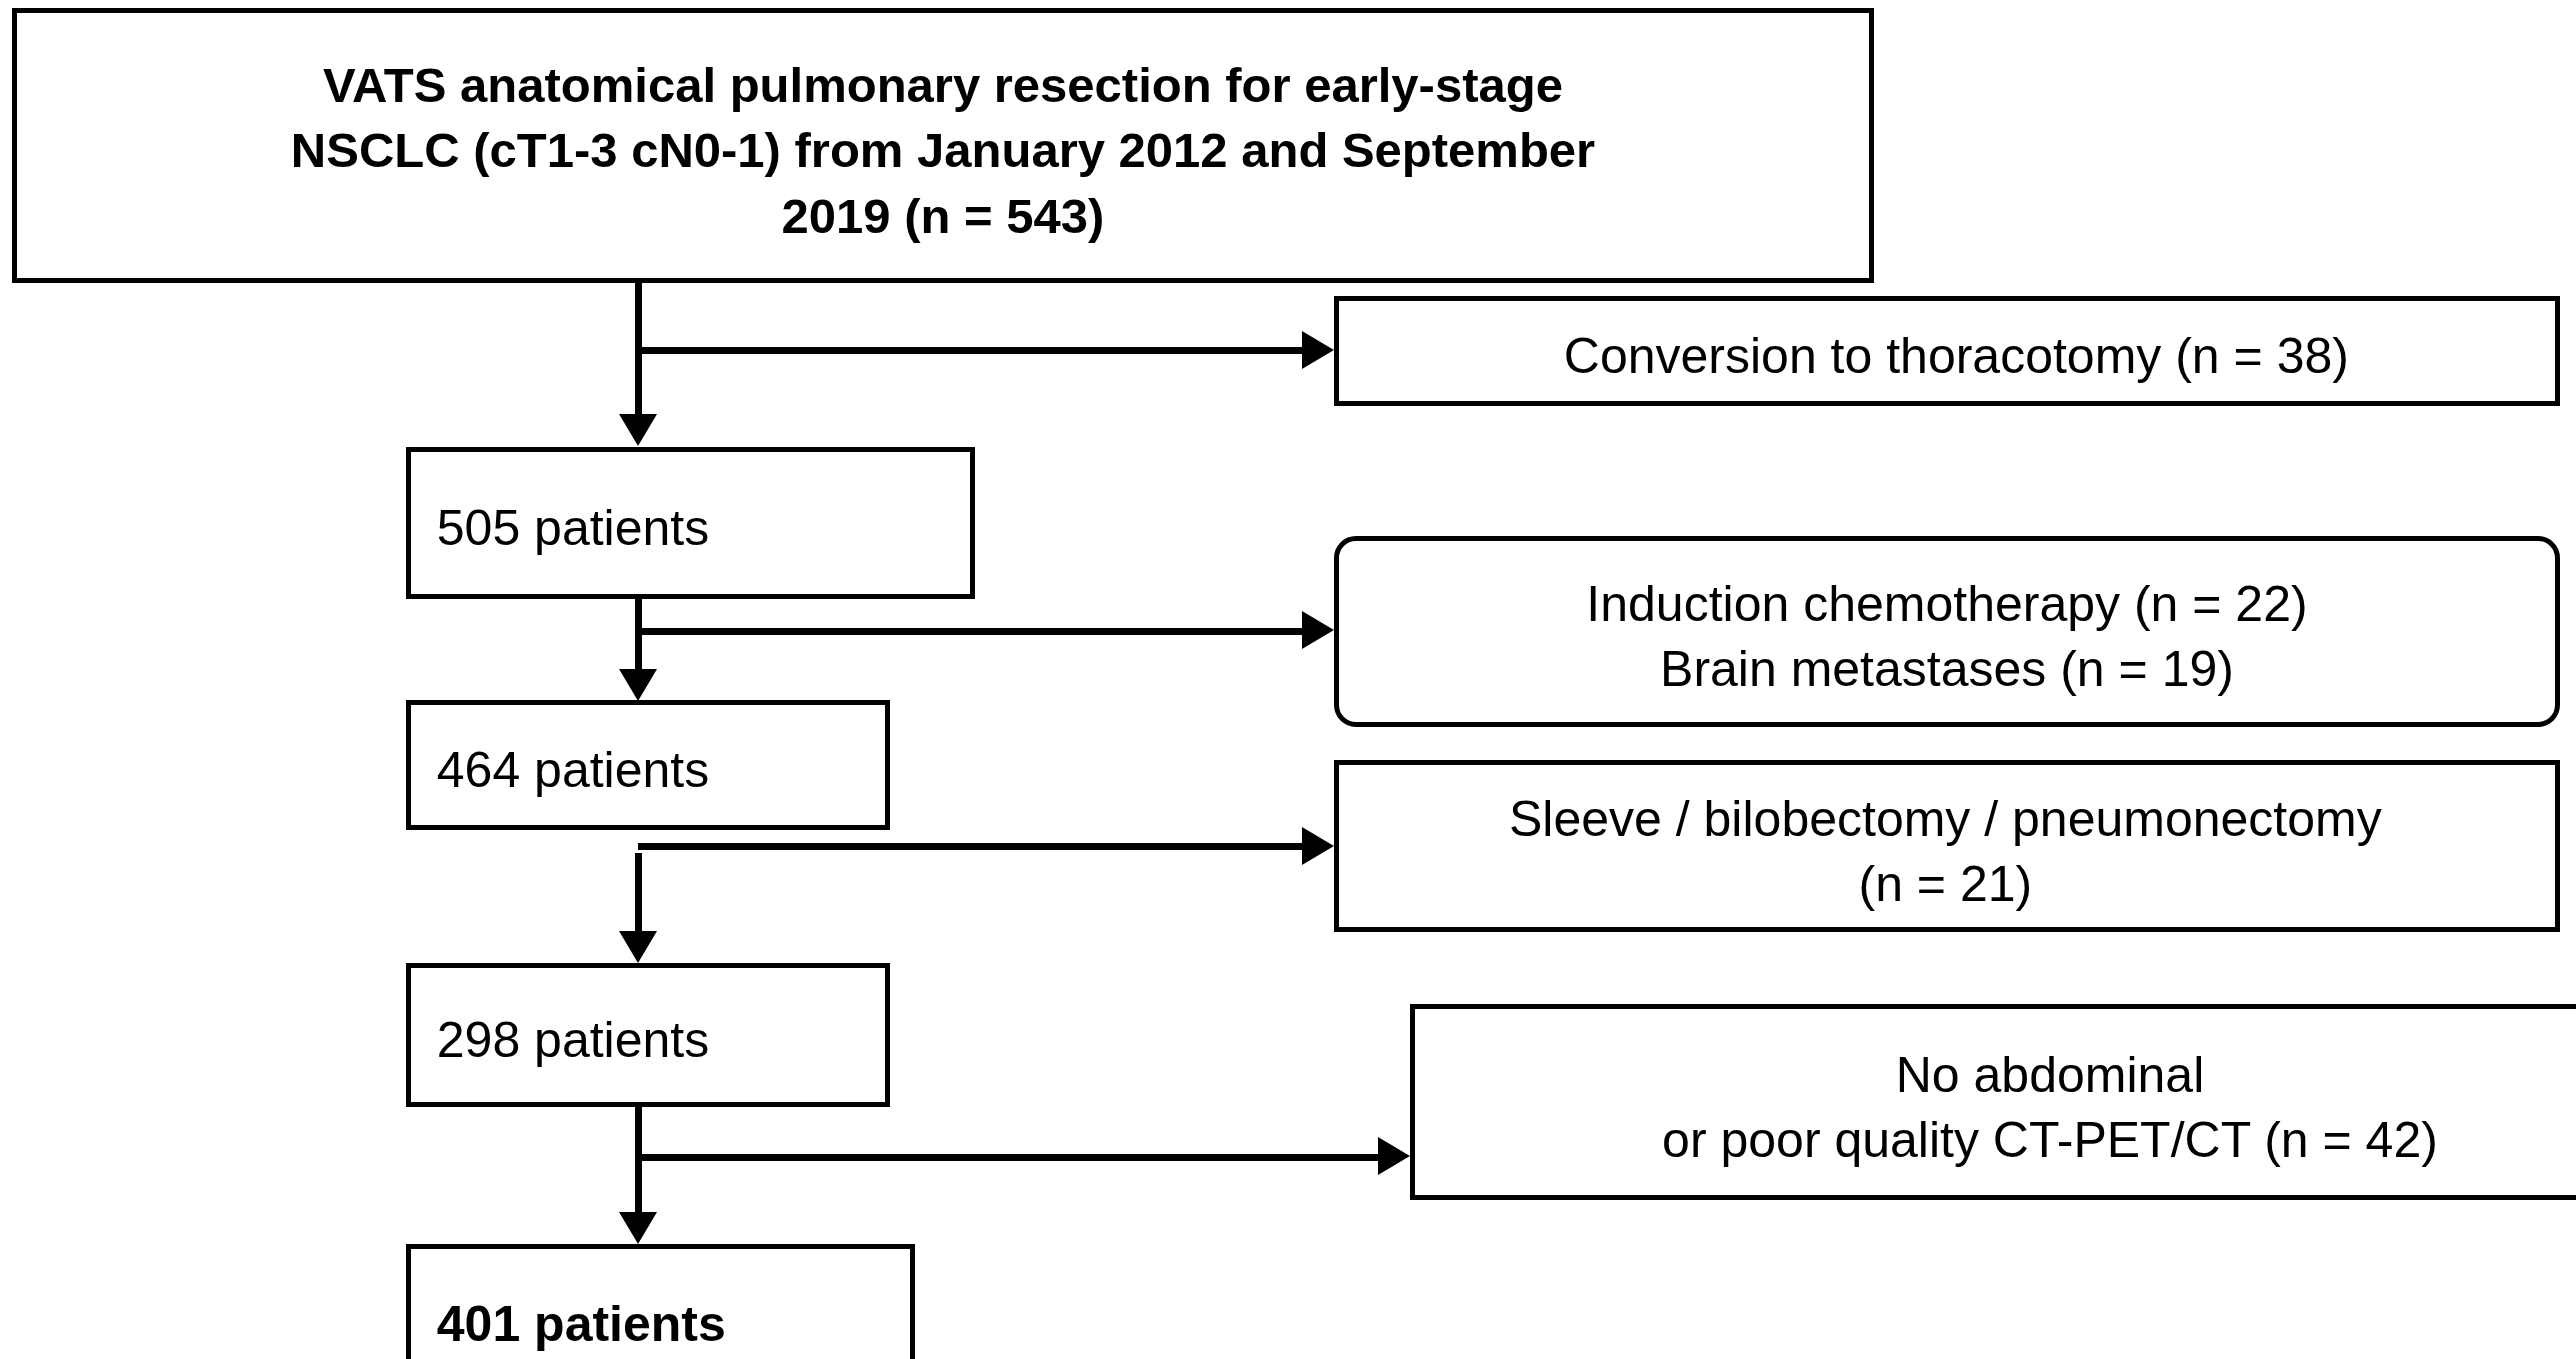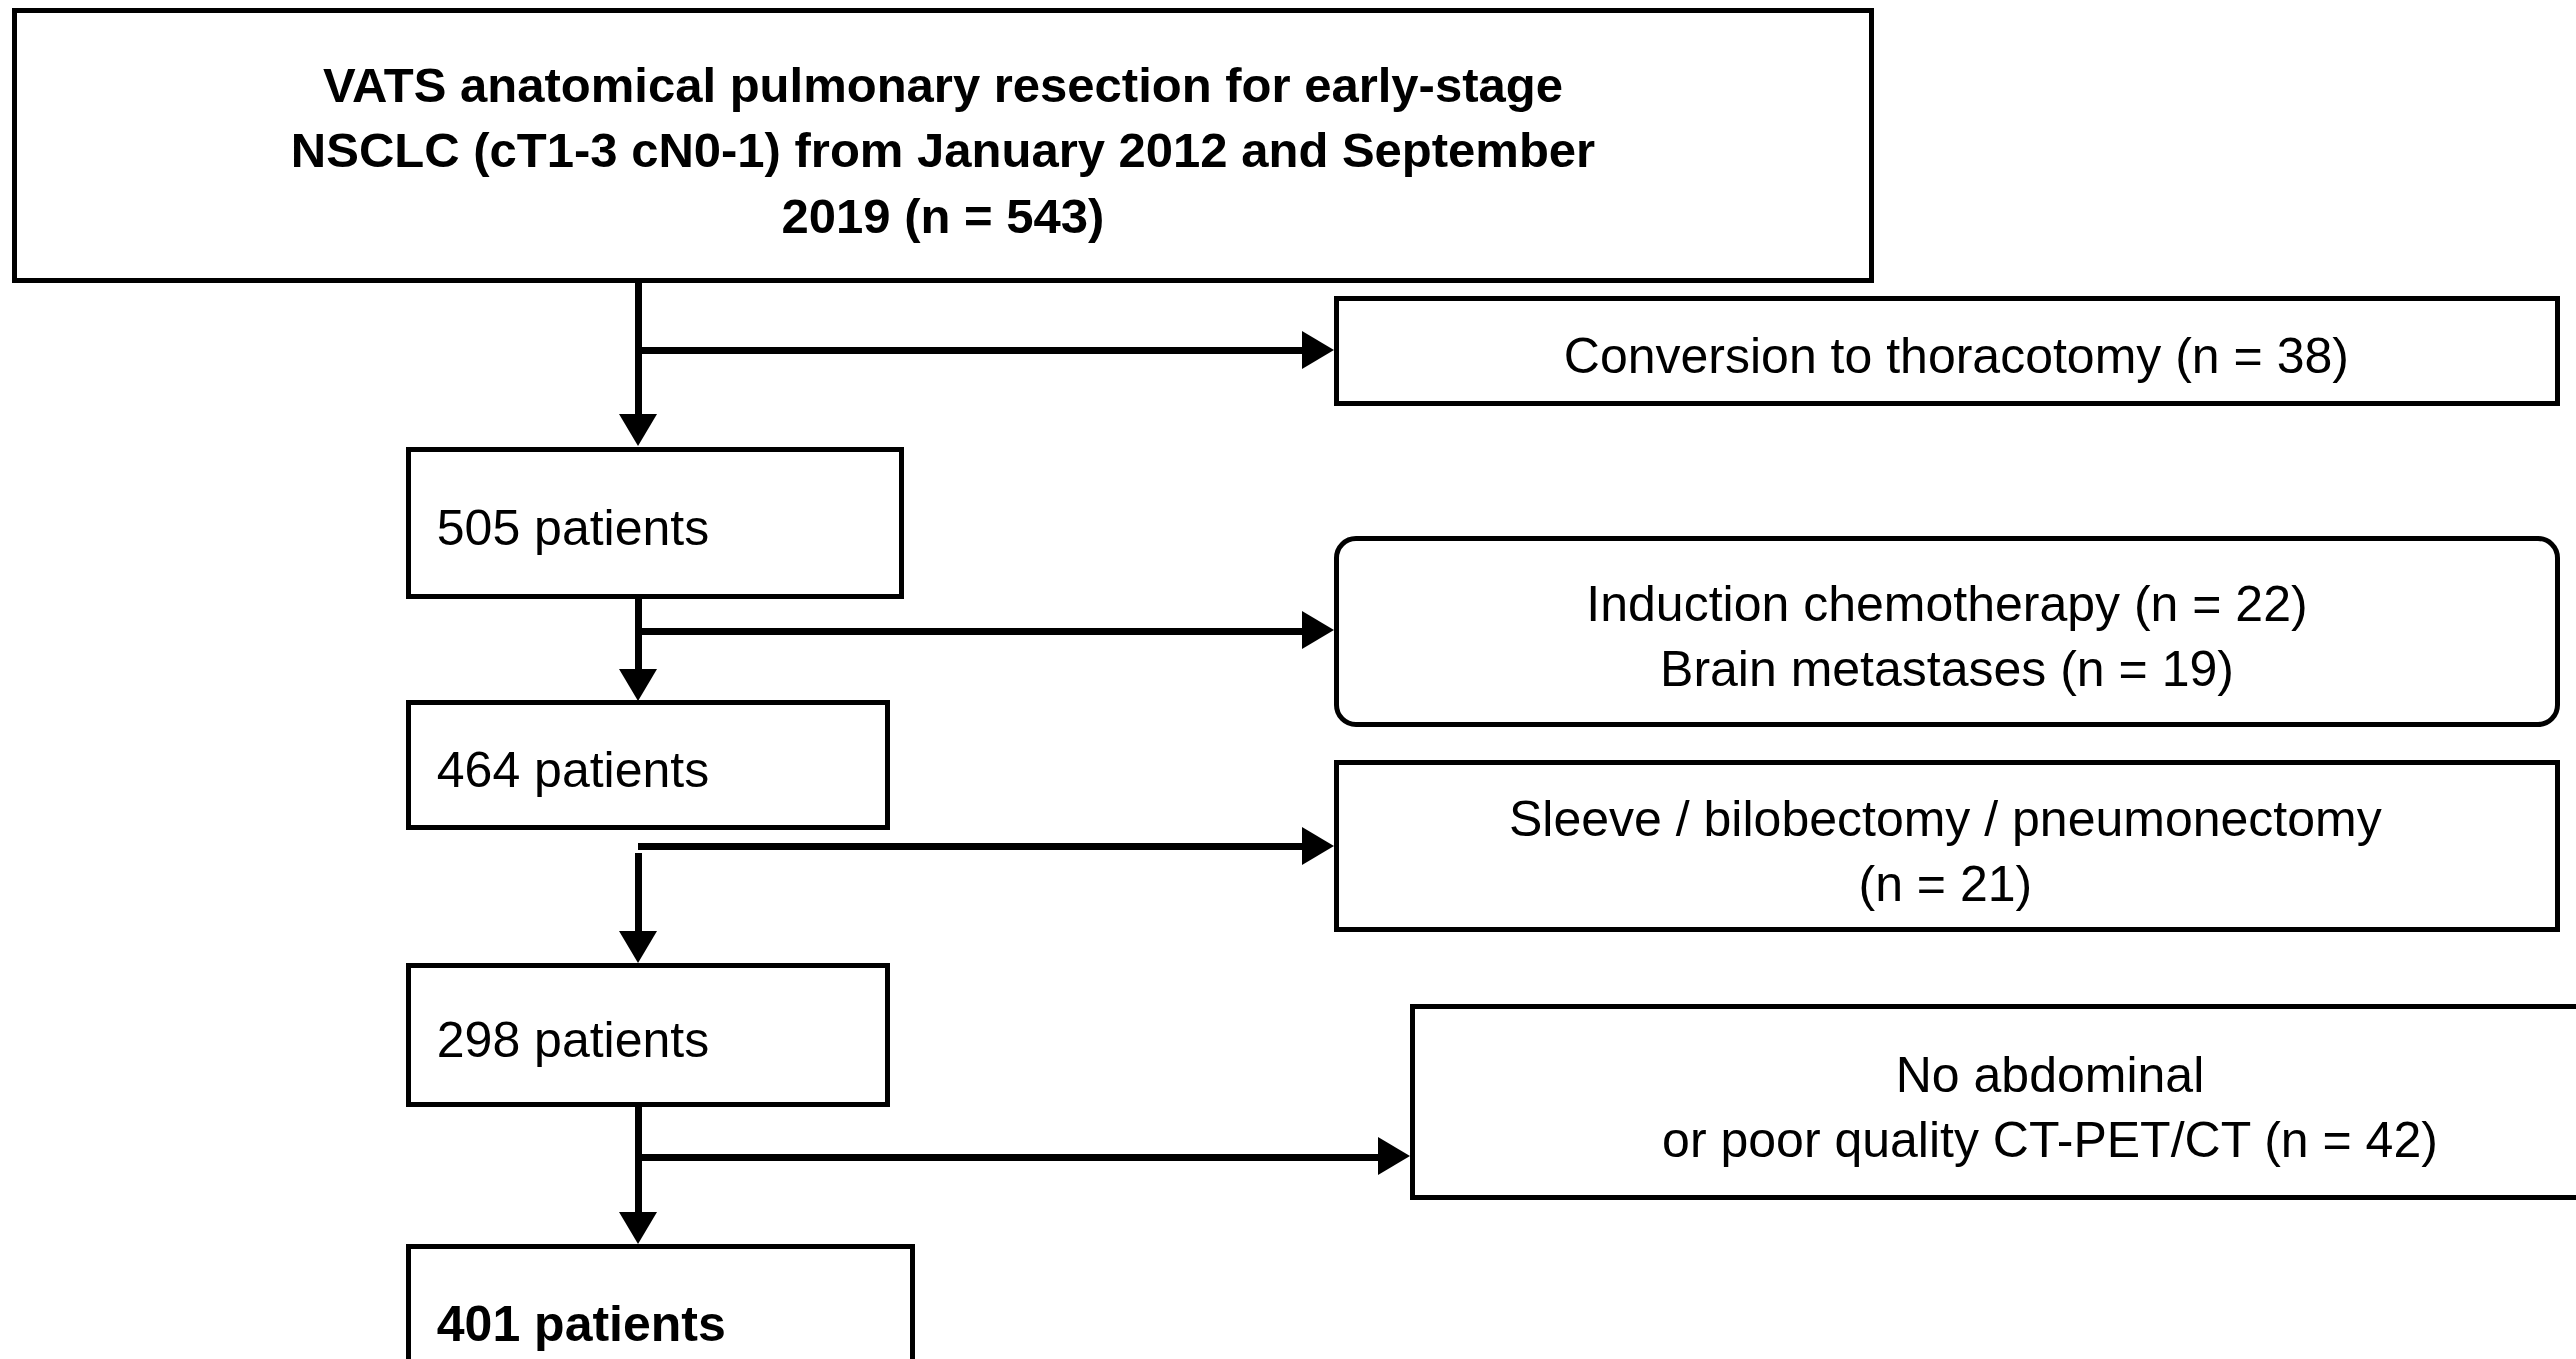--- a/index.html
+++ b/index.html
@@ -36,21 +36,21 @@
     width: 100%;
     white-space: pre-line;
     margin-top: 11px;
   }
 
   
   #box-source        { left: 12px;   top: 8px;   width: 1862px; height: 275px; }
   #box-source .txt   { font-size: 49px; font-weight: bold; line-height: 1.33; }
 
   
-  #box-n505          { left: 406px;  top: 447px;  width: 498px;  height: 152px; }
+  #box-n505          { left: 406px;  top: 447px;  width: 569px;  height: 152px; }
   #box-n464          { left: 406px;  top: 700px;  width: 484px;  height: 130px; }
   #box-n443          { left: 406px;  top: 963px; width: 484px;  height: 144px; }
   #box-n401          { left: 406px;  top: 1244px; width: 509px;  height: 150px; }
   .nbox .txt         { font-size: 50px; font-weight: normal; text-align: left; padding-left: 14.5px; }
   #box-n401 .txt     { font-weight: bold; }
 
   
   #box-excl-1        { left: 1334px; top: 296px;  width: 1226px; height: 110px; padding-left: 30px; }
   #box-excl-2        { left: 1334px; top: 536px;  width: 1226px; height: 191px; border-radius: 22px; }
   #box-excl-3        { left: 1334px; top: 760px;  width: 1226px; height: 172px; padding-left: 8px; }

